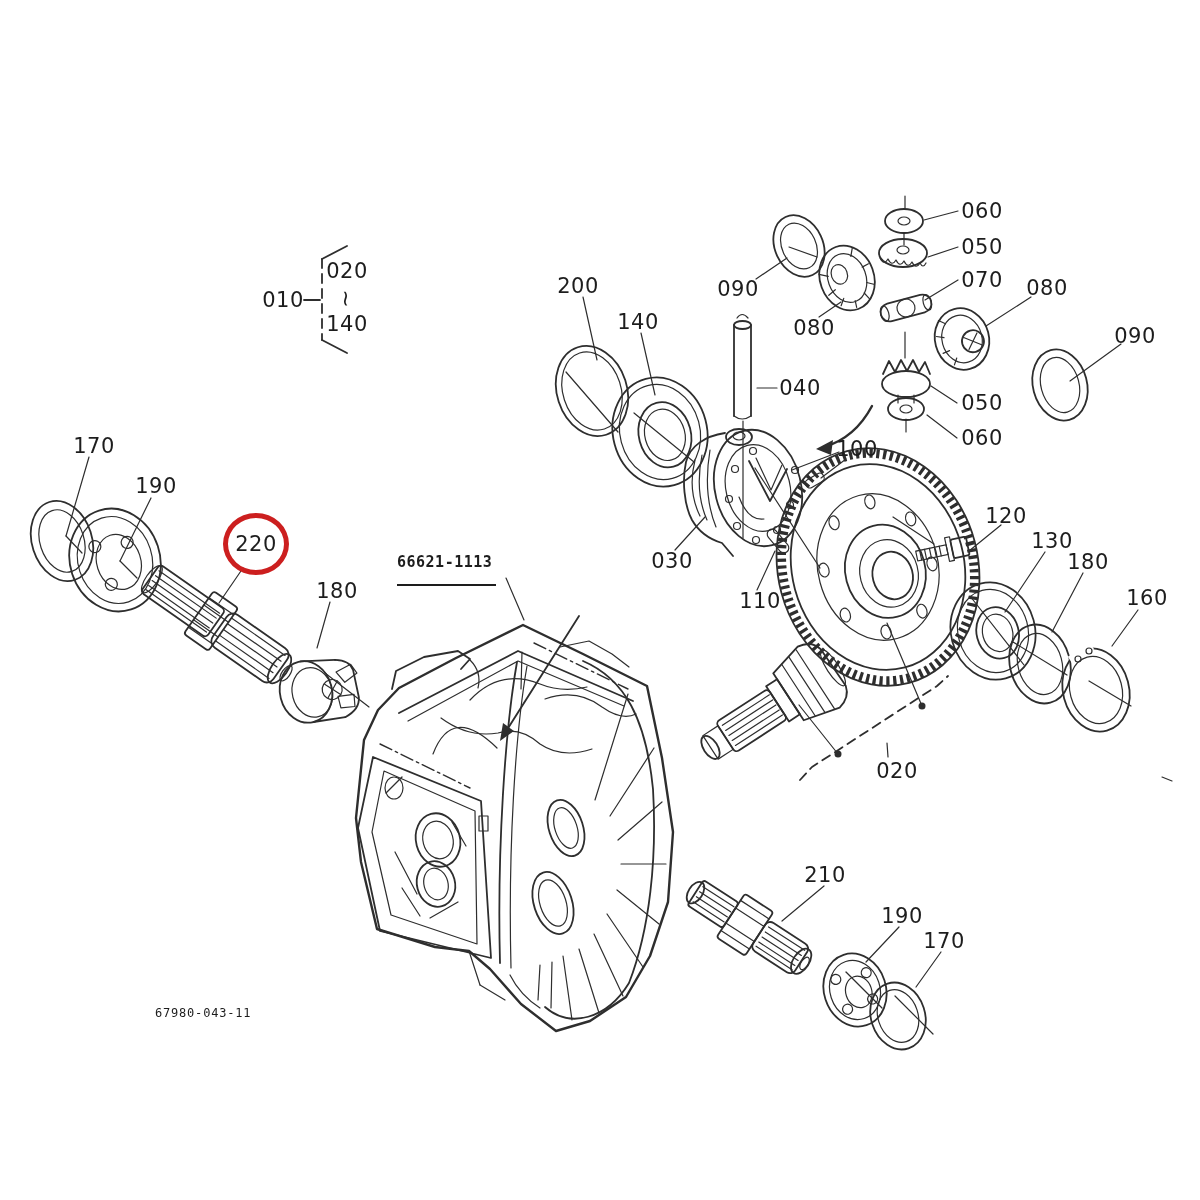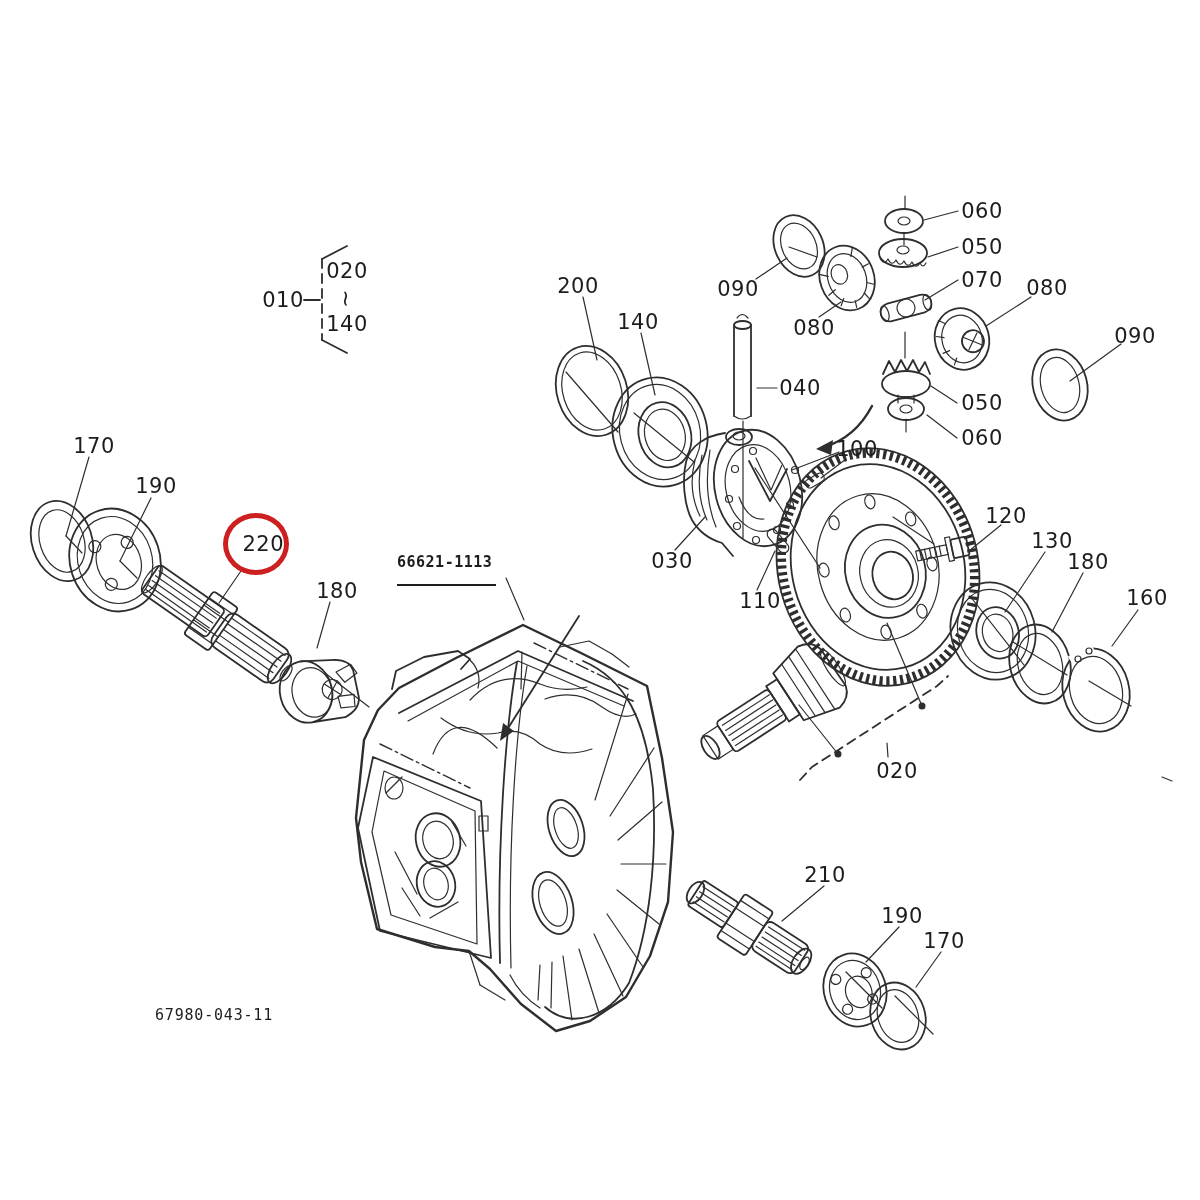--- a/index.html
+++ b/index.html
@@ -11,27 +11,27 @@
   .thick{stroke-width:2.4;}
   .teeth{stroke:#2e2e2e;fill:none;stroke-width:9;stroke-dasharray:3.2 3.6;}
   .dash{stroke-dasharray:9 6;}
   .ddot{stroke-dasharray:13 4 2.5 4;stroke-width:1.4;}
   .fillink{fill:#2e2e2e;stroke:none;}
   .co{position:absolute;transform:translate(-50%,-50%);font-size:21px;line-height:1;
       color:#1d1d1d;letter-spacing:.5px;white-space:nowrap;}
   .tilde{transform:translate(-50%,-50%) rotate(90deg);font-size:22px;}
   .hl{position:absolute;left:256px;top:544px;transform:translate(-50%,-50%);
       width:56px;height:52px;border:5px solid var(--hl,#cc1f1f);border-radius:50%;
-      display:flex;align-items:center;justify-content:flex-end;background:transparent;}
+      display:flex;align-items:center;justify-content:center;background:transparent;}
   .hl .co{position:static;transform:none;}
   .pn{position:absolute;left:397px;top:553px;font-family:"DejaVu Sans Mono",monospace;
       font-weight:bold;font-size:15px;color:#1d1d1d;letter-spacing:.5px;
       border-bottom:2px solid #1d1d1d;padding:0 4px 13px 0;}
   .dn{position:absolute;left:155px;top:1006px;font-family:"DejaVu Sans Mono",monospace;
-      font-size:15px;color:#1d1d1d;letter-spacing:.8px;}
+      font-size:12px;color:#1d1d1d;letter-spacing:.8px;}
 </style>
 </head>
 <body>
 
 <div class="stage">
 
 <svg class="art" width="1200" height="1200" viewBox="0 0 1200 1200">
 
   <g transform="rotate(-18 62 541)">
     <ellipse class="ln" cx="62" cy="541" rx="30" ry="41"></ellipse>

